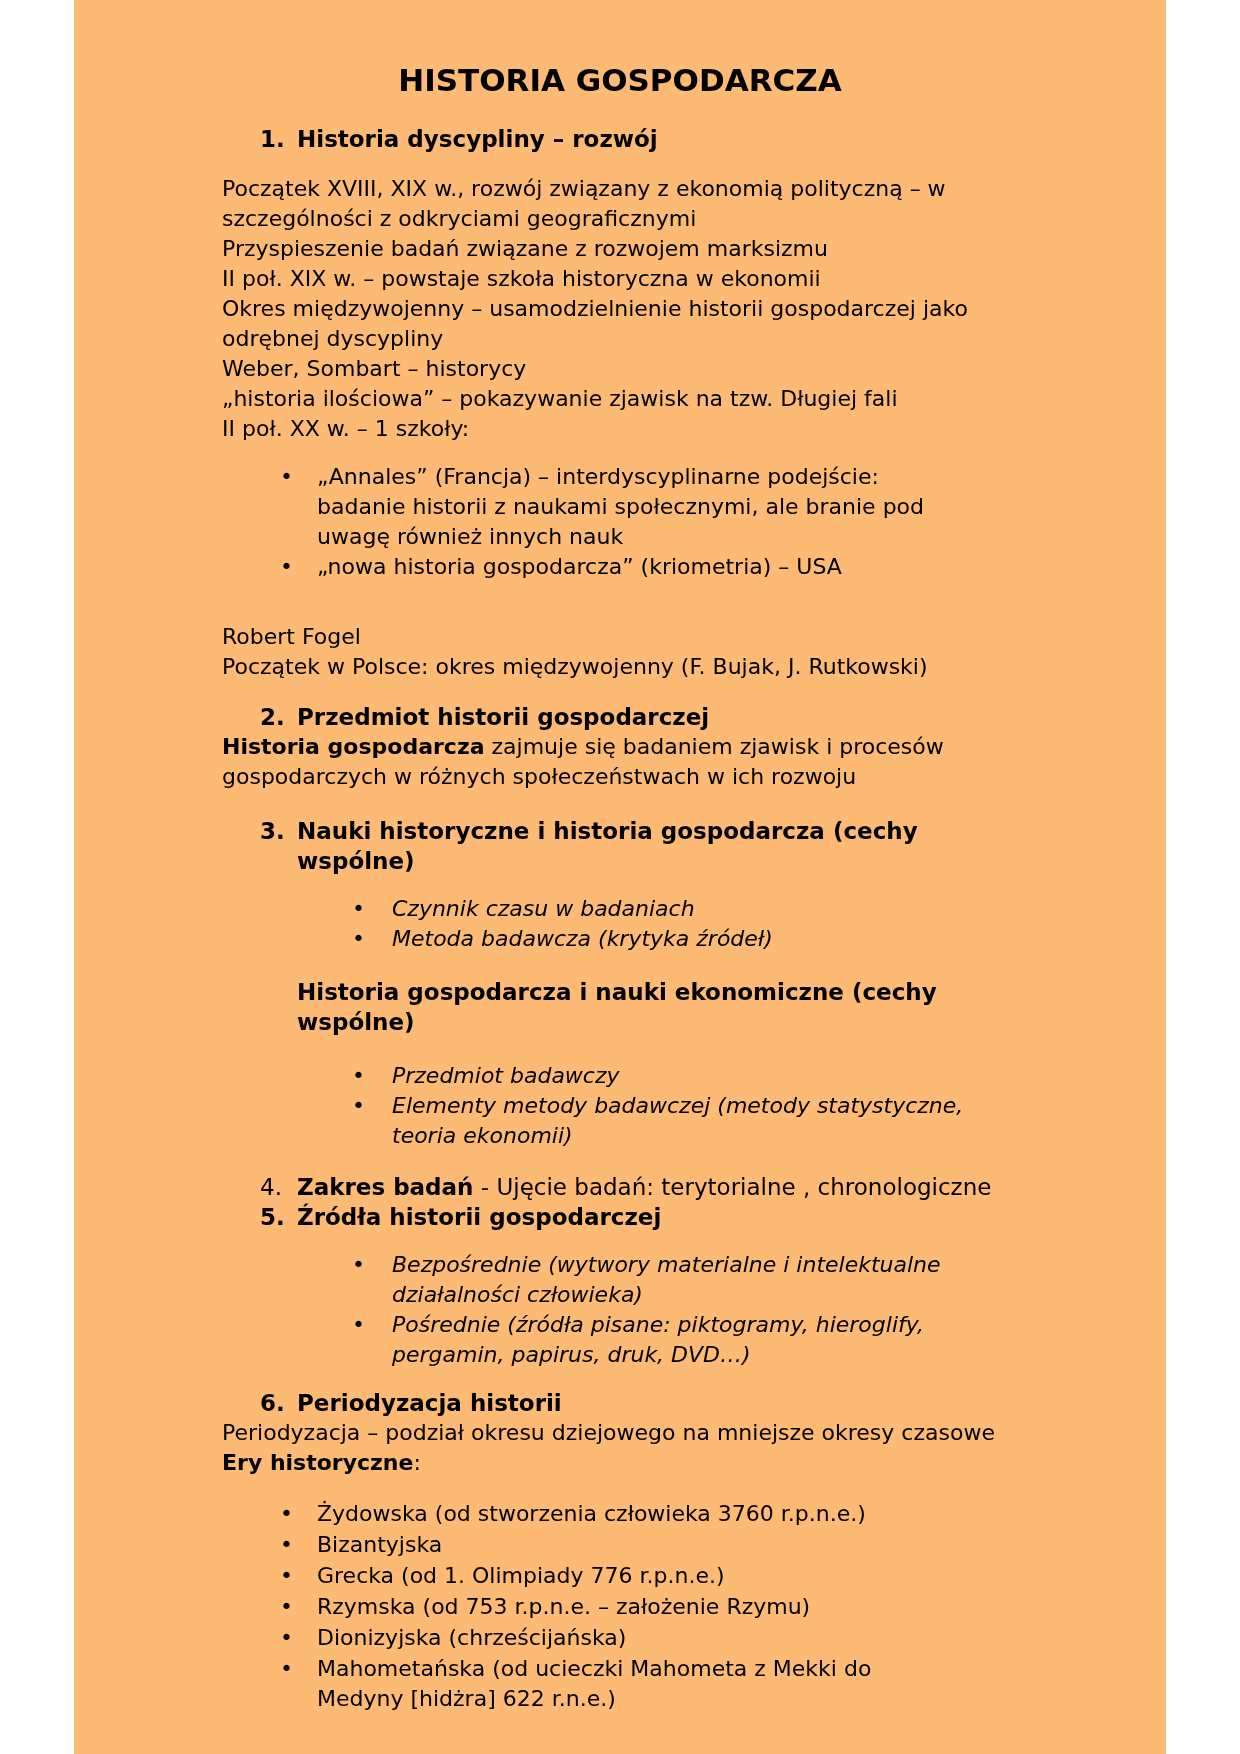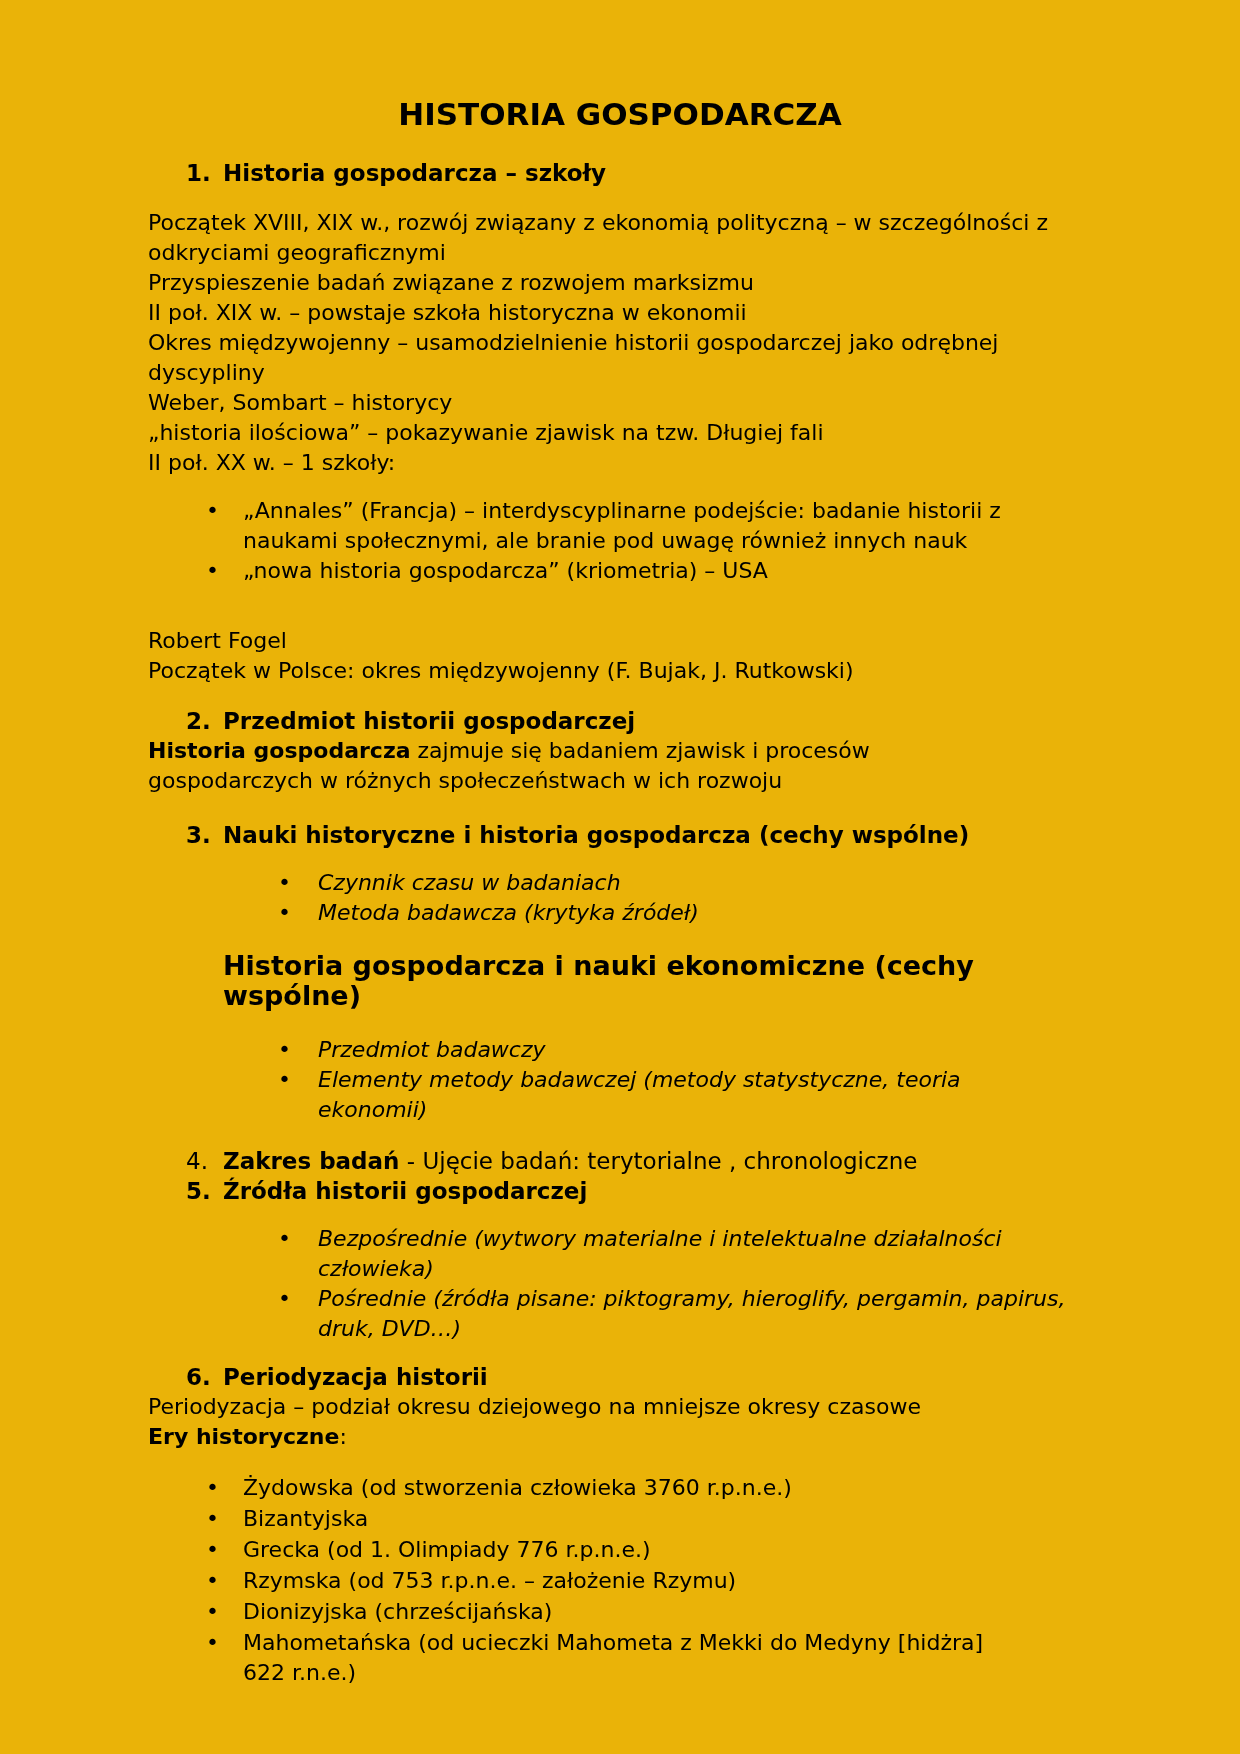--- a/index.html
+++ b/index.html
@@ -1,22 +1,22 @@
 <!DOCTYPE html>
 <html lang="pl"><head>
 <meta charset="utf-8">
 <style>
   html, body { margin: 0; padding: 0; background: #ffffff; }
   .page {
-    width: 1240px;
+    width: 1092px;
     height: 1754px;
     box-sizing: border-box;
     margin: 0 auto;
-    padding: 94px 148px 0 148px;
-    background: #eab308;
+    padding: 60px 148px 0 148px;
+    background: #fdba74;
     color: #000000;
     font-family: "DejaVu Sans", "Liberation Sans", sans-serif;
     font-size: 22px;
     line-height: 30px;
     overflow: hidden;
   }
   .doc-title {
     font-size: 31px;
     line-height: 40px;
     font-weight: bold;
@@ -34,21 +34,21 @@
   .mt26 { margin-top: 26px; }
   .mt21 { margin-top: 21px; }
   .mt20 { margin-top: 20px; }
   .mt19 { margin-top: 19px; }
   .mt17 { margin-top: 17px; }
   .mt40 { margin-top: 40px; }
   p.line { margin: 0; }
   .lead { padding-right: 65px; }
   .subheading {
     font-weight: bold;
-    font-size: 27px;
+    font-size: 23px;
     margin: 23px 0 0 75px;
   }
   ul { margin: 18px; padding: 0; list-style: none; }
   ul.b1 > li { position: relative; padding-left: 77px; }
   ul.b1 > li::before { content: "\2022"; position: absolute; left: 40px; }
   ul.b2 > li { position: relative; padding-left: 152px; font-style: italic; }
   ul.b2 > li::before { content: "\2022"; position: absolute; left: 112px; }
   ul.pr30 { padding-right: 30px; }
   ul.eras { margin-top: 21px; padding-right: 65px; }
   ul.eras > li + li { margin-top: 1px; }
@@ -56,21 +56,21 @@
 </style>
 </head>
 <body>
 
 <div class="page">
 
   <h1 class="doc-title">HISTORIA GOSPODARCZA</h1>
 
   <div class="hn mt24">
     <span class="num">1.</span>
-    <span class="htext">Historia gospodarcza – szkoły</span>
+    <span class="htext">Historia dyscypliny – rozwój</span>
   </div>
 
   <div class="mt20">
     <p class="line">Początek XVIII, XIX w., rozwój związany z ekonomią polityczną – w szczególności z odkryciami geograficznymi</p>
     <p class="line">Przyspieszenie badań związane z rozwojem marksizmu</p>
     <p class="line">II poł. XIX w. – powstaje szkoła historyczna w ekonomii</p>
     <p class="line">Okres międzywojenny – usamodzielnienie historii gospodarczej jako odrębnej dyscypliny</p>
     <p class="line">Weber, Sombart – historycy</p>
     <p class="line">„historia ilościowa” – pokazywanie zjawisk na tzw. Długiej fali</p>
     <p class="line">II poł. XX w. – 1 szkoły:</p>

